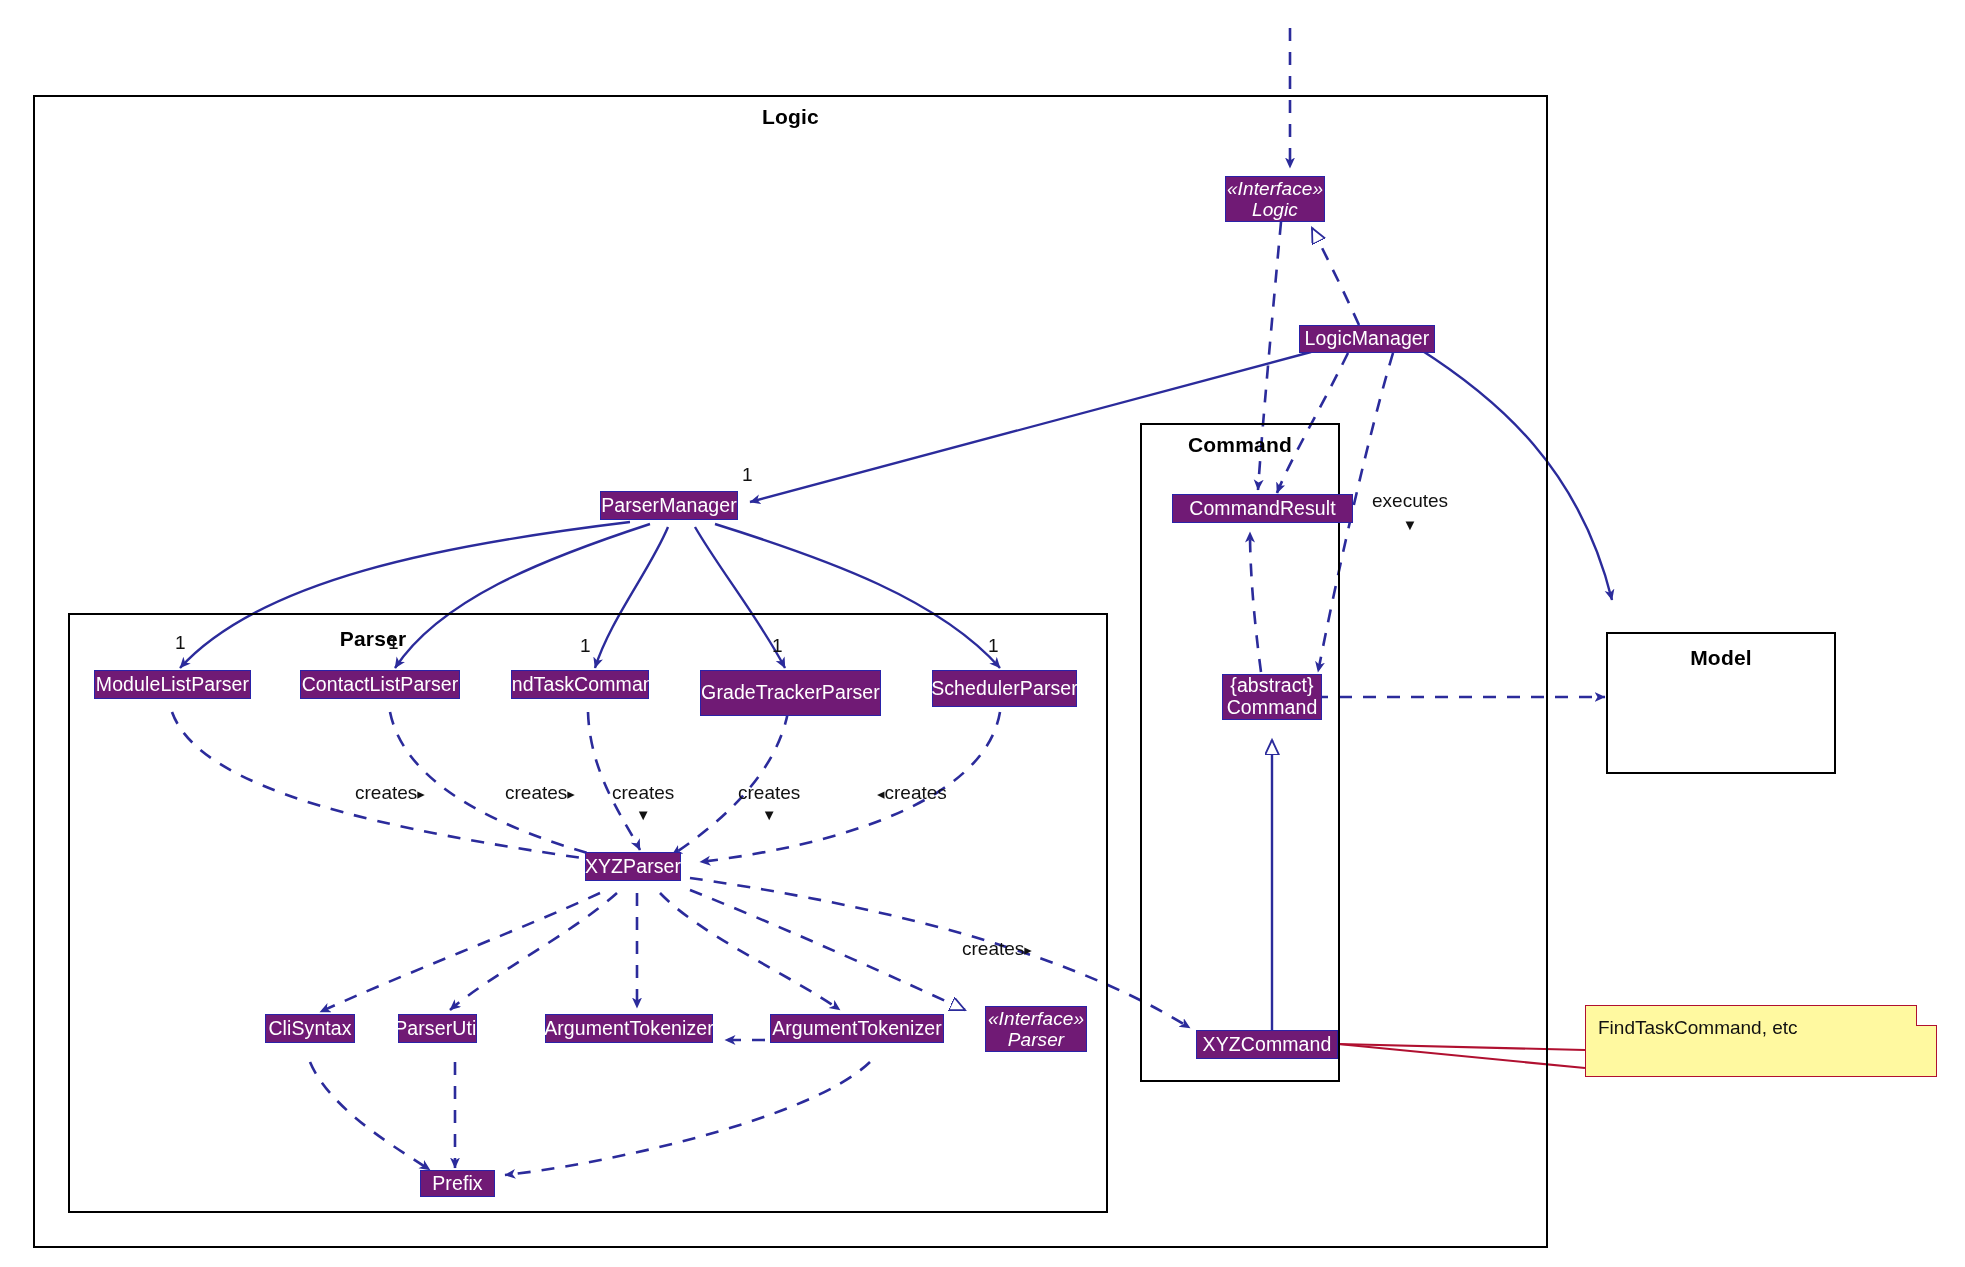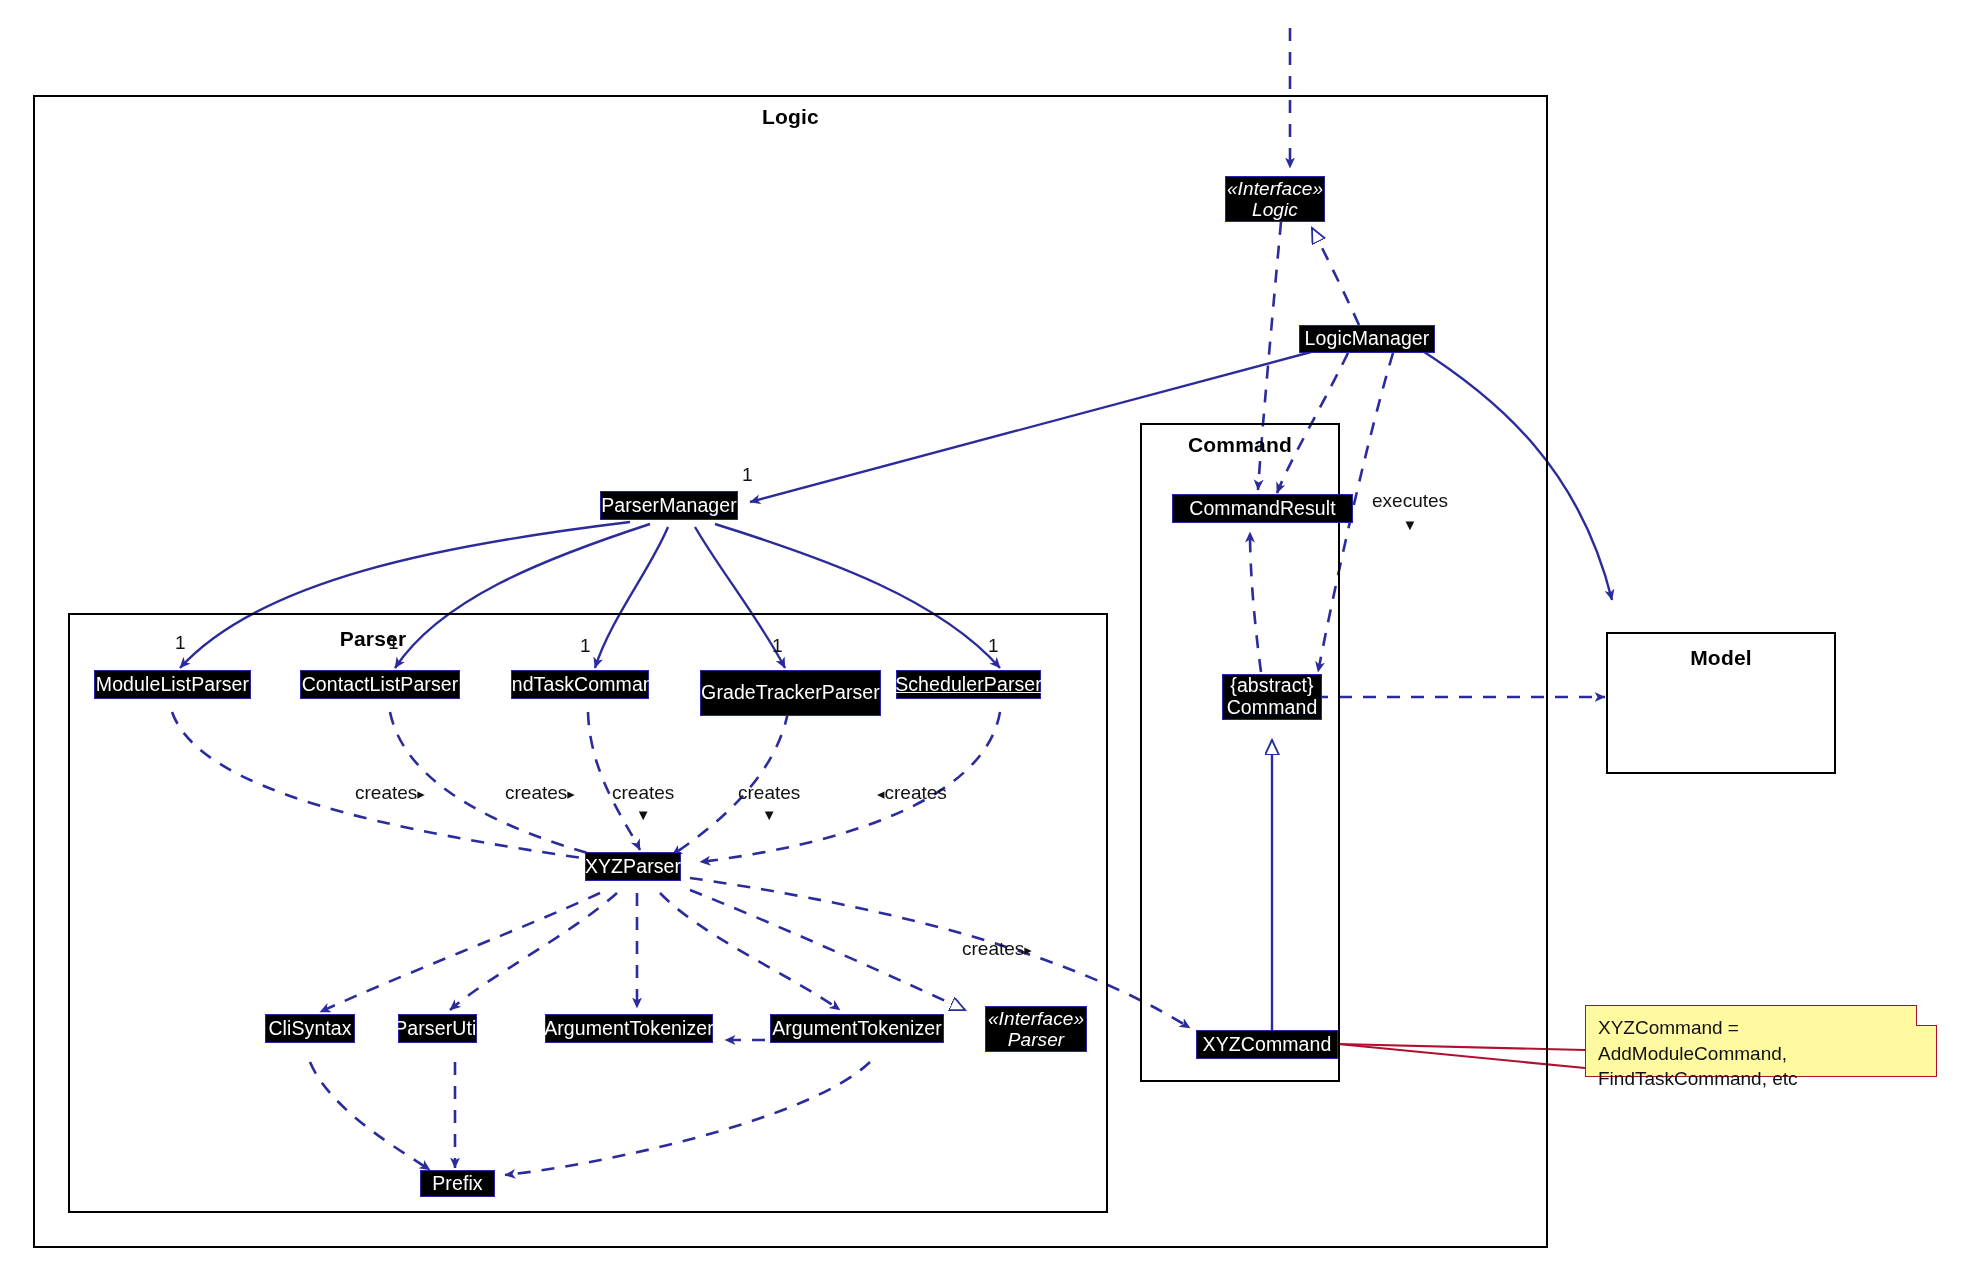--- a/index.html
+++ b/index.html
@@ -7,21 +7,21 @@
   #stage{position:absolute;left:0;top:0;width:1965px;height:1267px;}
   svg.edges{position:absolute;left:0;top:0;width:1965px;height:1267px;pointer-events:none;}
 
   
   .pkg{position:absolute;border:2.5px solid #000000;background:transparent;box-sizing:border-box;}
   .pkg > .pkg-title{position:absolute;left:0;right:0;top:8px;text-align:center;
       font-weight:bold;font-size:21px;color:#000;letter-spacing:.2px;}
   .pkg.plain > .pkg-title{top:12px;}
 
   
-  .cls{position:absolute;background:#000000;color:#ffffff;border:1px solid #2a22a8;
+  .cls{position:absolute;background:#701a75;color:#ffffff;border:1px solid #2a22a8;
        display:flex;align-items:center;justify-content:center;text-align:center;
        font-size:19.5px;line-height:1.08;box-sizing:border-box;letter-spacing:.1px;
        white-space:nowrap;padding:2px 6px;}
   .cls.two-line{flex-direction:column;line-height:1.12;padding:3px 6px;}
   .cls .stereo{font-style:italic;font-size:19px;}
   .cls .nm-ital{font-style:italic;font-size:19px;}
 
   
   .lbl{position:absolute;font-size:19px;color:#111;white-space:nowrap;}
   .lbl.mult{font-size:19px;color:#111;}
@@ -164,21 +164,21 @@
   </div>
 
   <div class="cls" style="left:511px;top:670px;width:138px;height:29px;">
     <span>FindTaskCommand</span>
   </div>
 
   <div class="cls" style="left:700px;top:670px;width:181px;height:46px;">
     <span>GradeTrackerParser</span>
   </div>
 
-  <div class="cls" style="left:896px;top:670px;width:145px;height:29px;text-decoration:underline;">
+  <div class="cls" style="left:932px;top:670px;width:145px;height:37px;">
     <span>SchedulerParser</span>
   </div>
 
   <div class="cls" style="left:585px;top:852px;width:96px;height:29px;">
     <span>XYZParser</span>
   </div>
 
   <div class="cls" style="left:265px;top:1014px;width:90px;height:29px;">
     <span>CliSyntax</span>
   </div>
@@ -250,17 +250,16 @@
     <span>creates</span><span class="tri">▸</span>
   </div>
 
   <div class="lbl" style="left:1372px;top:490px;text-align:center;">
     <div>executes</div>
     <div class="tri" style="text-align:center;margin-top:5px;">▼</div>
   </div>
 
   <div class="note" style="left:1585px;top:1005px;width:352px;height:72px;">
     <div class="fold"></div>
-    <div>XYZCommand = AddModuleCommand,</div>
     <div>FindTaskCommand, etc</div>
   </div>
 
 </div>
 
 </body></html>

